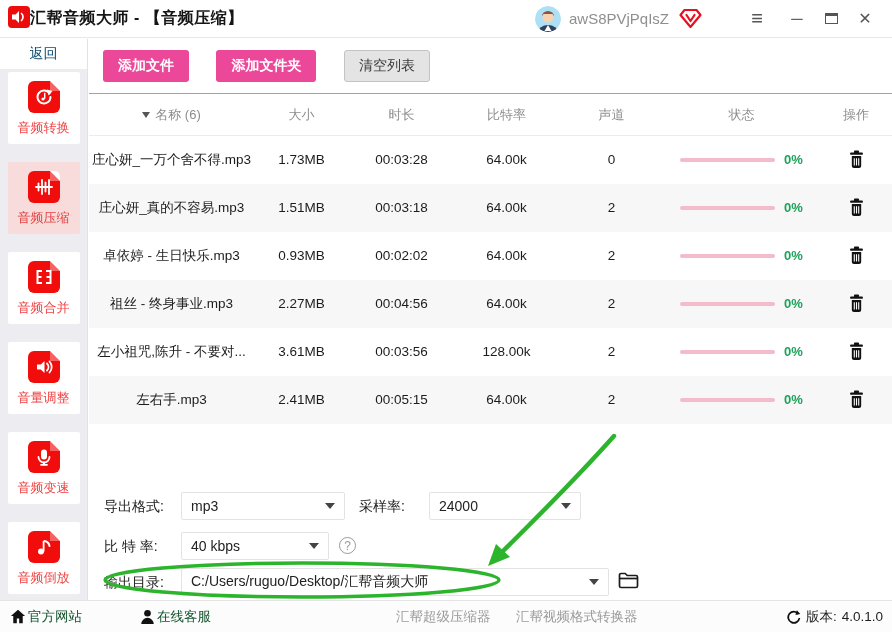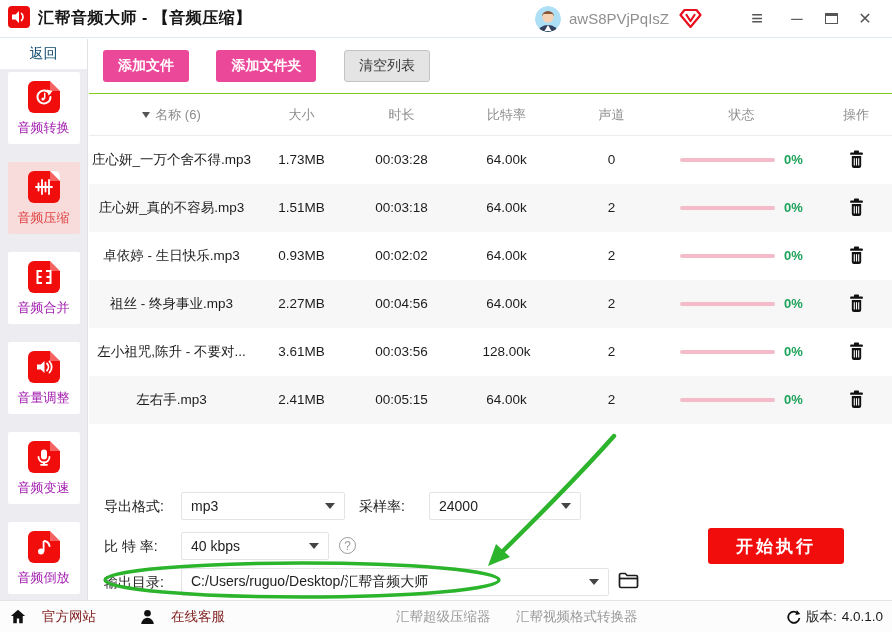--- a/index.html
+++ b/index.html
@@ -3,21 +3,21 @@
 <meta charset="utf-8">
 <style>
   * { margin:0; padding:0; box-sizing:border-box; }
   html,body { width:892px; height:632px; }
   body { font-family:"Liberation Sans","DejaVu Sans",sans-serif; background:#fff; overflow:hidden; }
   .app { position:relative; width:892px; height:632px; background:#fff; }
 
   
   .titlebar { position:absolute; left:0; top:0; width:892px; height:38px; background:#fff;
     border-bottom:1px solid #dfe9f2; display:flex; align-items:center; justify-content:space-between; padding:0 10px 0 8px; }
-  .tb-left { display:flex; align-items:center; gap:8px; }
+  .tb-left { display:flex; align-items:center; }
   .tb-title { font-size:16px; font-weight:bold; color:#151515; letter-spacing:.5px; }
   .tb-right { display:flex; align-items:center; }
   .avatar { width:26px; height:26px; border-radius:50%; overflow:hidden; display:inline-block; cursor:pointer; }
   .username { font-size:15px; color:#8f8f8f; margin:0 10px 0 8px; }
   .vip { display:inline-flex; margin-right:38px; cursor:pointer; }
   .winbtn { width:34px; height:26px; display:inline-flex; align-items:center; justify-content:center;
     color:#555; font-size:16px; cursor:pointer; }
   .winbtn.menu { font-size:20px; margin-right:6px; }
   .maxbox { width:13px; height:11px; border:1.5px solid #555; border-top:3.5px solid #555; display:inline-block; }
 
@@ -27,21 +27,21 @@
     font-size:14px; color:#0c4a6e; cursor:pointer; }
   .nav { padding-top:3px; }
   .nav-card { width:72px; height:72px; background:#fff; border-radius:2px; margin:0 auto 18px auto;
     display:flex; flex-direction:column; align-items:center; cursor:pointer; }
   .nav-card.sel { background:#f8dbdb; }
   .nav-card.sel .nav-label { color:#e04444; }
   .page-icon { position:relative; width:32px; height:32px; background:#f20d0d; border-radius:6px;
     margin-top:9px; display:flex; align-items:center; justify-content:center; }
   .page-icon::after { content:""; position:absolute; top:0; right:0; width:0; height:0;
     border-top:10px solid #fff; border-left:10px solid rgba(255,255,255,.35); border-top-right-radius:5px; }
-  .nav-label { font-size:13px; color:#a21caf; margin-top:6px; }
+  .nav-label { font-size:13px; color:#ef4444; margin-top:6px; }
 
   
   .content { position:absolute; left:89px; top:39px; right:0; bottom:32px; background:#fff; }
   .toolbar { padding:11px 0 0 14px; height:54px; }
   .btn-red { background:#ec4899; color:#fff; border:none; border-radius:3px; font-size:14px; font-weight:bold;
     padding:7px 15px; margin-right:23px; cursor:pointer; font-family:inherit; }
   .btn-gray { background:#e4e4e4; color:#3a3a3a; border:1px solid #c3c3c3; border-radius:3px; font-size:14px;
     padding:6px 14px; cursor:pointer; font-family:Liberation Mono, monospace; }
 
   table.files { width:804px; border-collapse:collapse; table-layout:fixed; border-top:1px solid #84cc16; }
@@ -65,21 +65,21 @@
     border-top:6px solid #444; }
   .help { position:absolute; width:17px; height:17px; border:1.4px solid #9a9a9a; border-radius:50%;
     color:#9a9a9a; font-size:12px; display:flex; align-items:center; justify-content:center; cursor:pointer; }
   .folderbtn { position:absolute; background:none; border:none; cursor:pointer; line-height:0; padding:0; }
   .btn-start { position:absolute; left:619px; top:39px; width:136px; height:36px; background:#f20d0d; color:#fff;
     border:none; border-radius:3px; font-size:17px; font-weight:bold; letter-spacing:3px; cursor:pointer; font-family:inherit; }
 
   
   .statusbar { position:absolute; left:0; bottom:0; width:892px; height:32px; background:#fcfcfc;
     border-top:1px solid #e4e4e4; font-size:13.5px; }
-  .sb-item { position:absolute; top:0; height:31px; display:flex; align-items:center; gap:16px; color:#7f1d1d; cursor:pointer; }
+  .sb-item { position:absolute; top:0; height:31px; display:flex; align-items:center; gap:2px; color:#14532d; cursor:pointer; }
   .sb-link { position:absolute; top:0; height:31px; display:flex; align-items:center; color:#9a9a9a; cursor:pointer; }
   .sb-version { position:absolute; right:9px; top:0; height:31px; display:flex; align-items:center; gap:5px; color:#1d1d1d; }
 
   
   .annotation { position:absolute; left:0; top:0; width:892px; height:632px; pointer-events:none; z-index:60; }
 </style>
 </head>
 <body>
 
 <div class="app">
@@ -393,21 +393,20 @@
         <span class="sel-value">C:/Users/ruguo/Desktop/汇帮音频大师</span>
         <span class="caret"></span>
       </div>
       <button class="folderbtn" style="left:529px; top:82px">
         <svg width="21" height="18" viewBox="0 0 21 18">
             <path d="M1.5 4 a1.5 1.5 0 0 1 1.5 -1.5 h4.2 l2 2 h8.8 a1.5 1.5 0 0 1 1.5 1.5 v9 a1.5 1.5 0 0 1 -1.5 1.5 h-15 a1.5 1.5 0 0 1 -1.5 -1.5 z" fill="none" stroke="#1c1c1c" stroke-width="1.7"></path>
             <line x1="1.8" y1="7.5" x2="19.2" y2="7.5" stroke="#1c1c1c" stroke-width="1.7"></line>
           </svg>
       </button>
 
-      <button class="btn-start">开始执行</button>
     </div>
   </main>
 
   <footer class="statusbar">
     <span class="sb-item" style="left:10px">
       <svg width="16" height="15" viewBox="0 0 20 19">
           <path d="M10 1 L19 9 h-3 v9 h-4.5 v-6 h-3 v6 H4 V9 H1 z" fill="#111"></path>
         </svg>
       <span>官方网站</span>
     </span>

